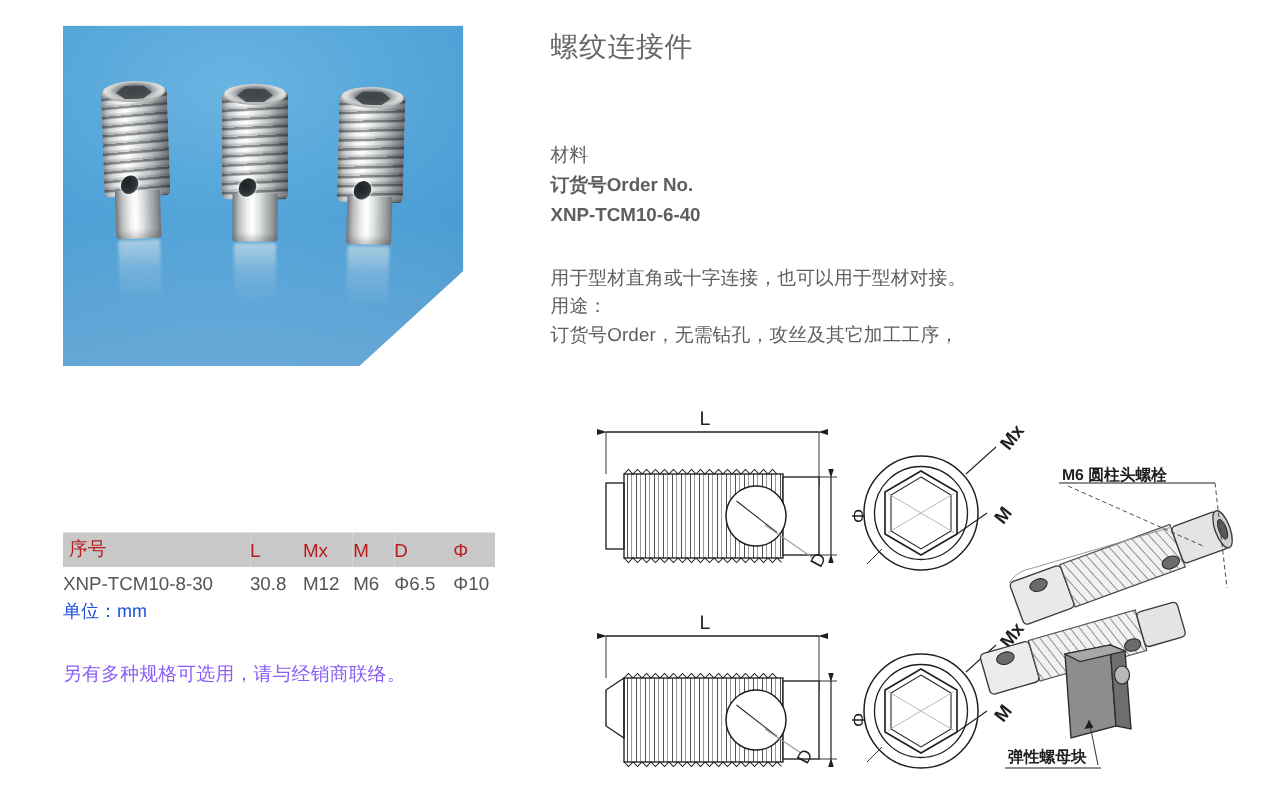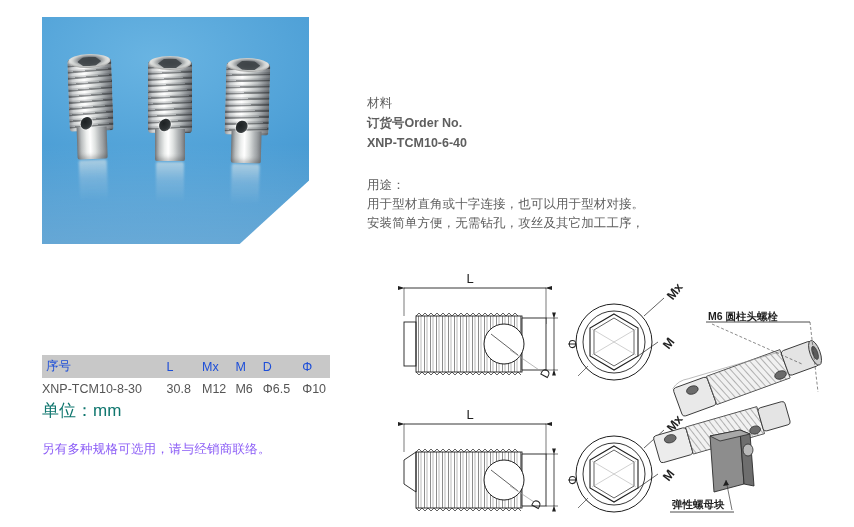--- a/index.html
+++ b/index.html
@@ -181,38 +181,38 @@
   }
   #spec-table th,
   #spec-table td {
     padding: 2px 0;
     font-weight: normal;
     text-align: left;
     white-space: nowrap;
   }
   #spec-table thead th {
     background: #c8c8c8;
-    color: #1d4ed8;
+    color: #b91c1c;
     padding: 3px 0 3px 0;
   }
   #spec-table thead th:first-child { padding-left: 4px; }
   #spec-table tbody td { padding-top: 4px; }
   .col-id { width: 122px; }
   .col-l  { width: 36px; }
   .col-mx { width: 34px; }
   .col-m  { width: 28px; }
   .col-d  { width: 40px; }
   .col-ph { width: 28px; }
 
   #table-unit {
     position: absolute;
     left: 42px;
     top: 399px;
-    font-size: 17px;
-    color: #0f766e;
+    font-size: 12px;
+    color: #1d4ed8;
   }
   #table-note {
     position: absolute;
     left: 42px;
     top: 441px;
     font-size: 12.5px;
     color: #8b5cf6;
     letter-spacing: 0.2px;
   }
 
@@ -256,36 +256,37 @@
     <div class="conn-shank"></div>
     <div class="conn-top"></div>
     <div class="conn-hex"></div>
     <div class="conn-hole"></div>
   </div>
 
   <div class="photo-sheen"></div>
 </div>
 
 <div id="title-block">
+  <div class="title-cn">螺纹连接件</div>
 </div>
 
 <div id="spec-block">
   <div class="spec-row">
     <div class="spec-left spec-cn">材料</div>
     <div class="spec-right">订货号Order No.</div>
   </div>
   <div class="spec-row">
     <div class="spec-right">XNP-TCM10-6-40</div>
   </div>
 </div>
 
 <div id="usage-block">
+  <div>用于型材直角或十字连接，也可以用于型材对接。</div>
   <div>用途：</div>
-  <div>用于型材直角或十字连接，也可以用于型材对接。</div>
-  <div>安装简单方便，无需钻孔，攻丝及其它加工工序，</div>
+  <div>订货号Order，无需钻孔，攻丝及其它加工工序，</div>
 </div>
 
 <div id="spec-table">
   <table>
     <thead>
       <tr>
         <th class="col-id">序号</th>
         <th class="col-l">L</th>
         <th class="col-mx">Mx</th>
         <th class="col-m">M</th>

